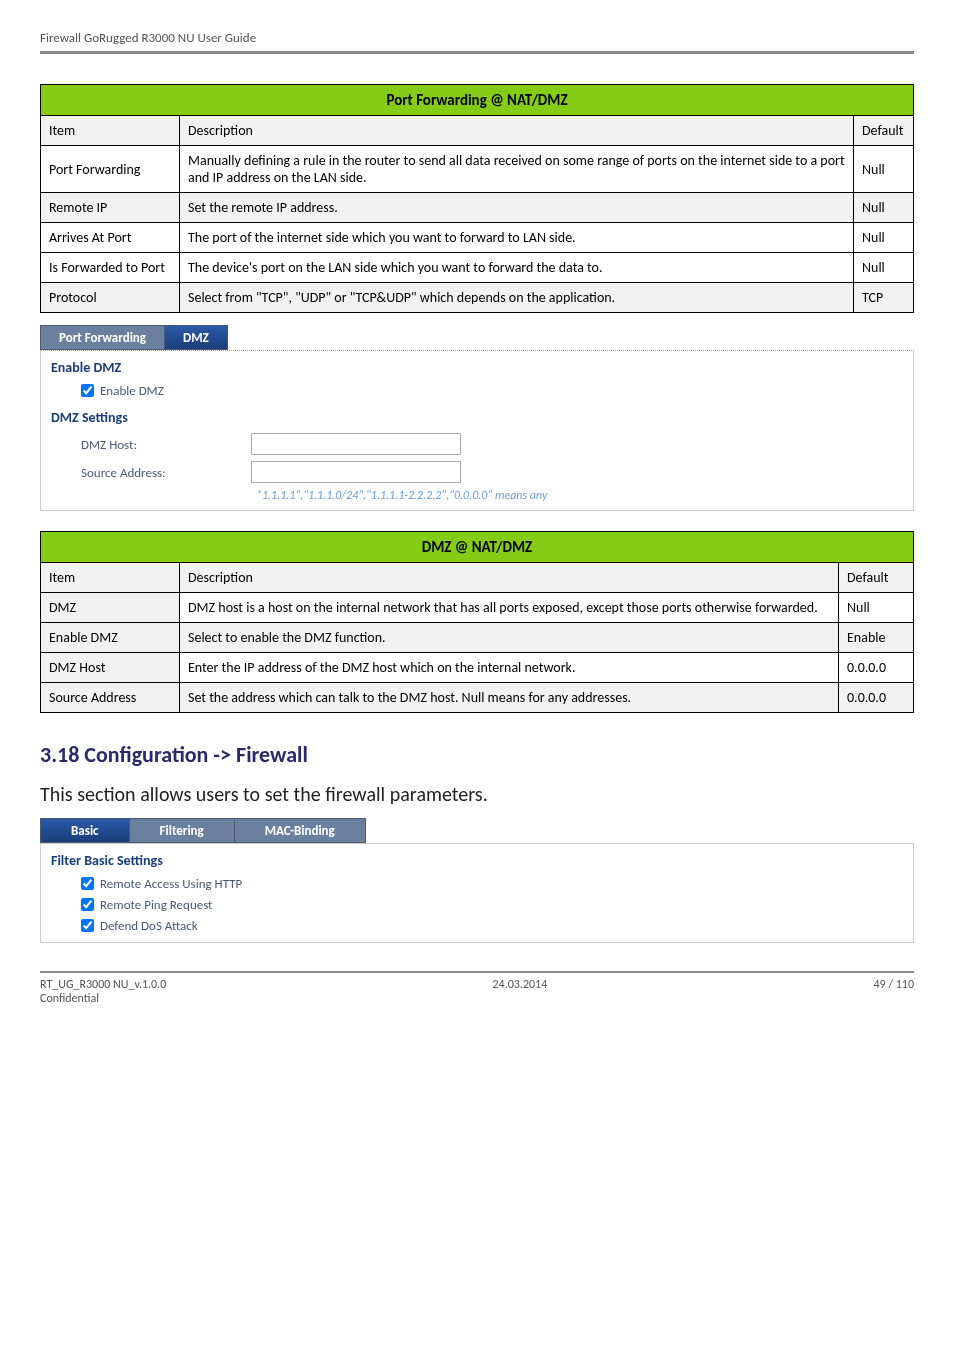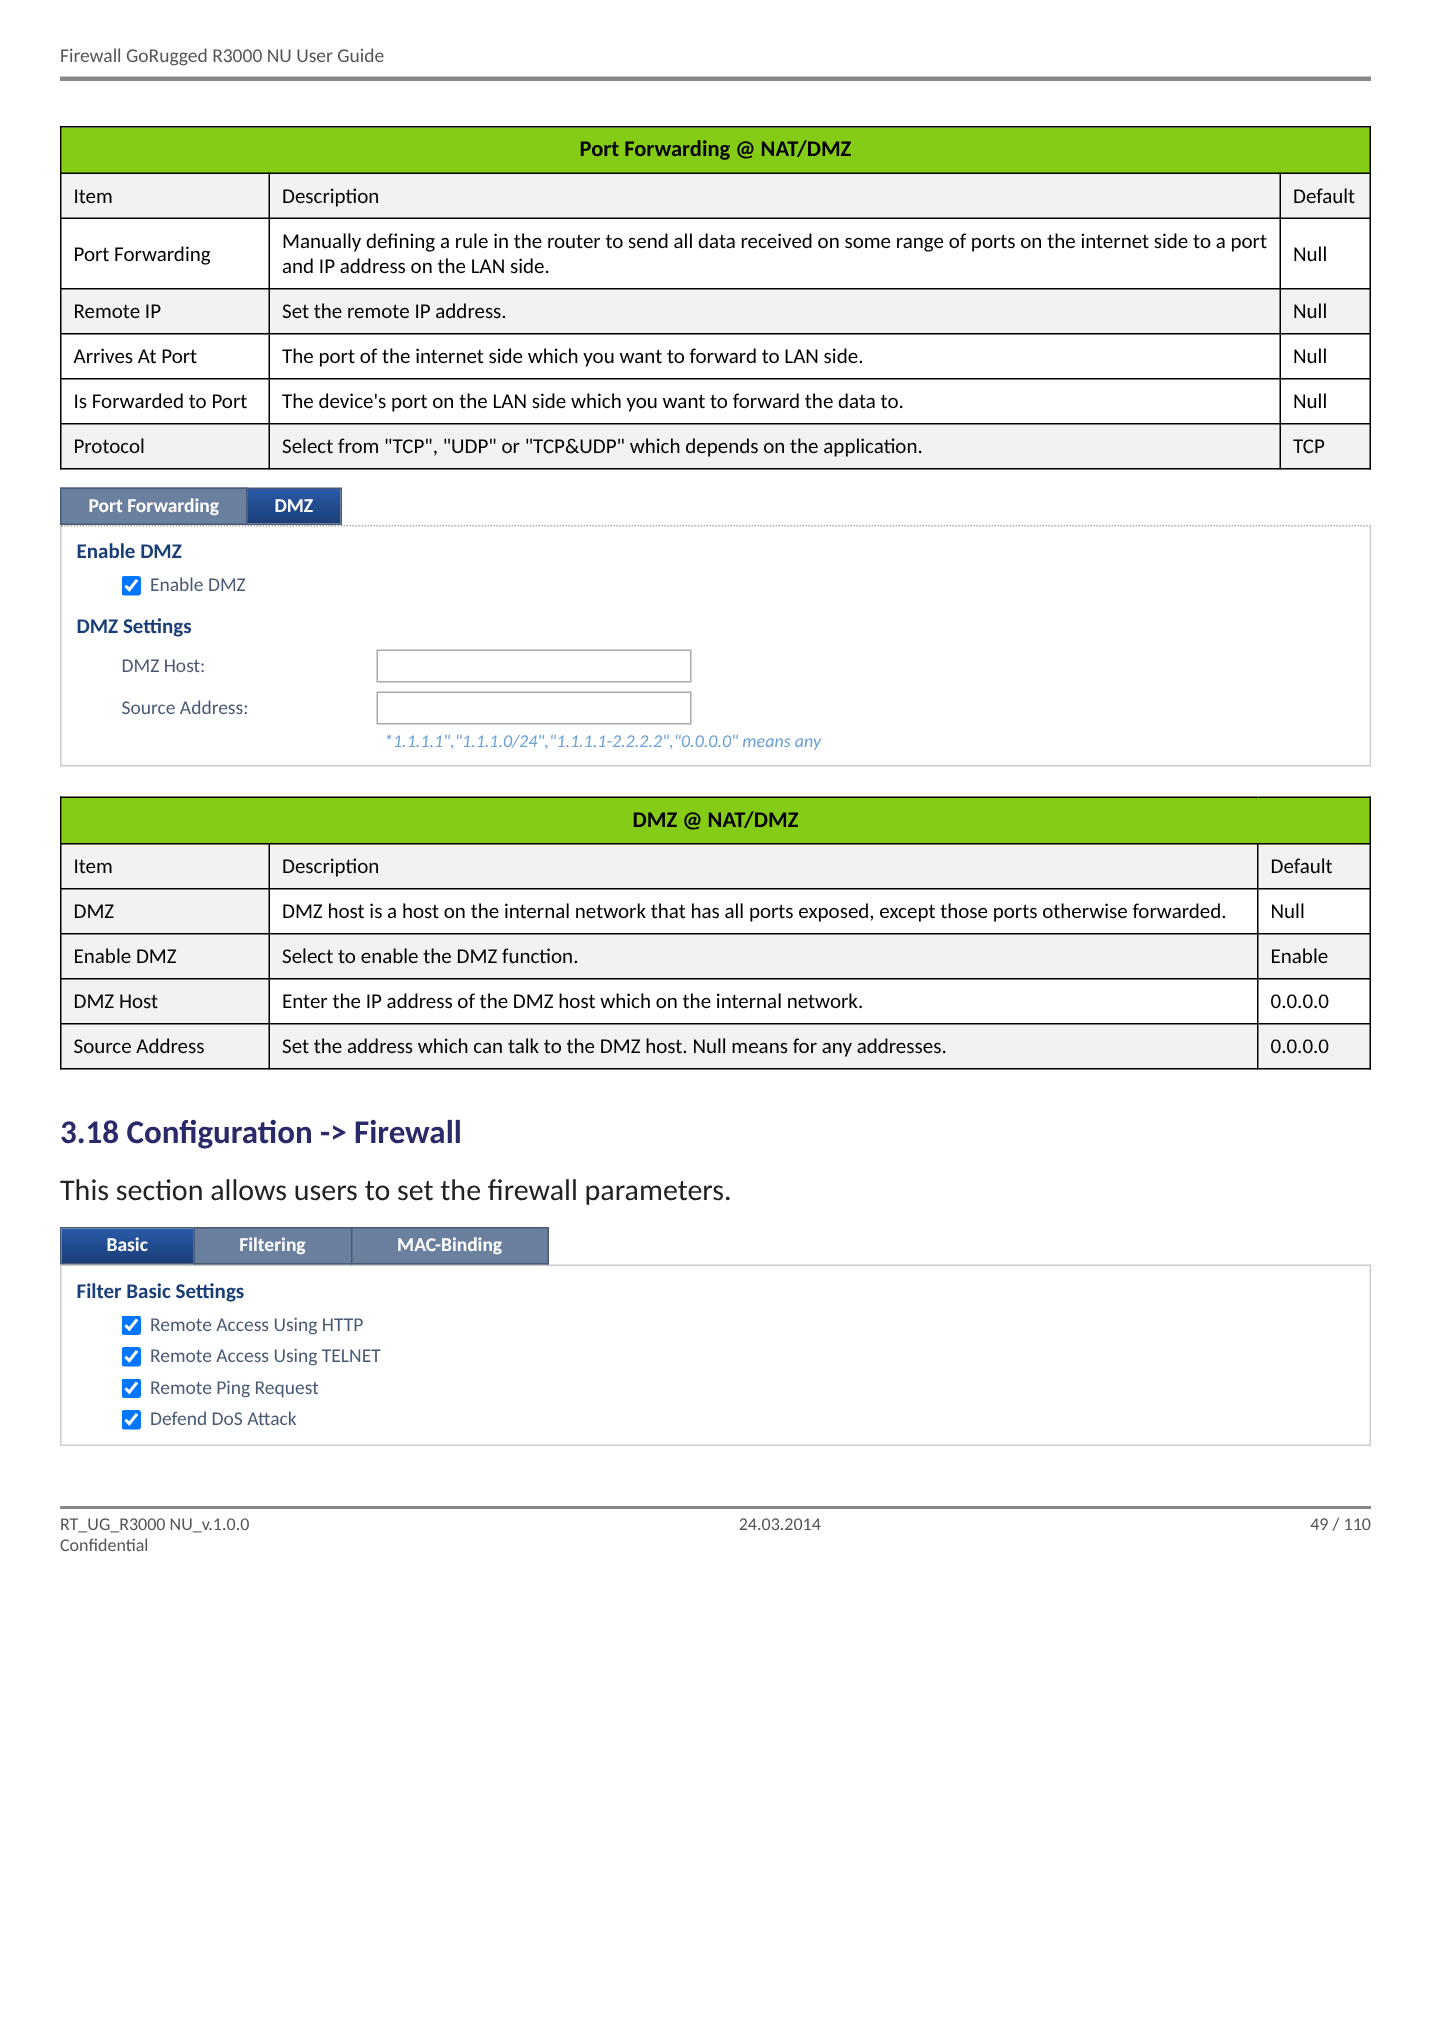--- a/index.html
+++ b/index.html
@@ -124,21 +124,21 @@
     display: flex;
     align-items: center;
     padding: 3px 10px 3px 40px;
     color: #4a5a75;
     font-size: 13px;
   }
   .panel2 .row input[type="checkbox"] { margin-right: 6px; }
 
   .footer {
     border-top: 2px solid #888;
-    margin-top: 40px;
+    margin-top: 28px;
     padding-top: 4px;
     display: flex;
     justify-content: space-between;
     font-size: 12px;
     color: #555;
   }
 </style>
 </head>
 <body>
 
@@ -246,24 +246,20 @@
   <div class="tab inactive">MAC-Binding</div>
 </div>
 <div class="panel2">
   <div class="section-label">Filter Basic Settings</div>
   <div class="row">
     <input type="checkbox" checked="" style="">
     <span>Remote Access Using HTTP</span>
   </div>
   <div class="row">
     <input type="checkbox" checked="" style="">
-    <span>Remote Access Using TELNET</span>
-  </div>
-  <div class="row">
-    <input type="checkbox" checked="" style="">
     <span>Remote Ping Request</span>
   </div>
   <div class="row">
     <input type="checkbox" checked="" style="">
     <span>Defend DoS Attack</span>
   </div>
 </div>
 
 <div class="footer">
   <div style="white-space:pre-line">RT_UG_R3000 NU_v.1.0.0

